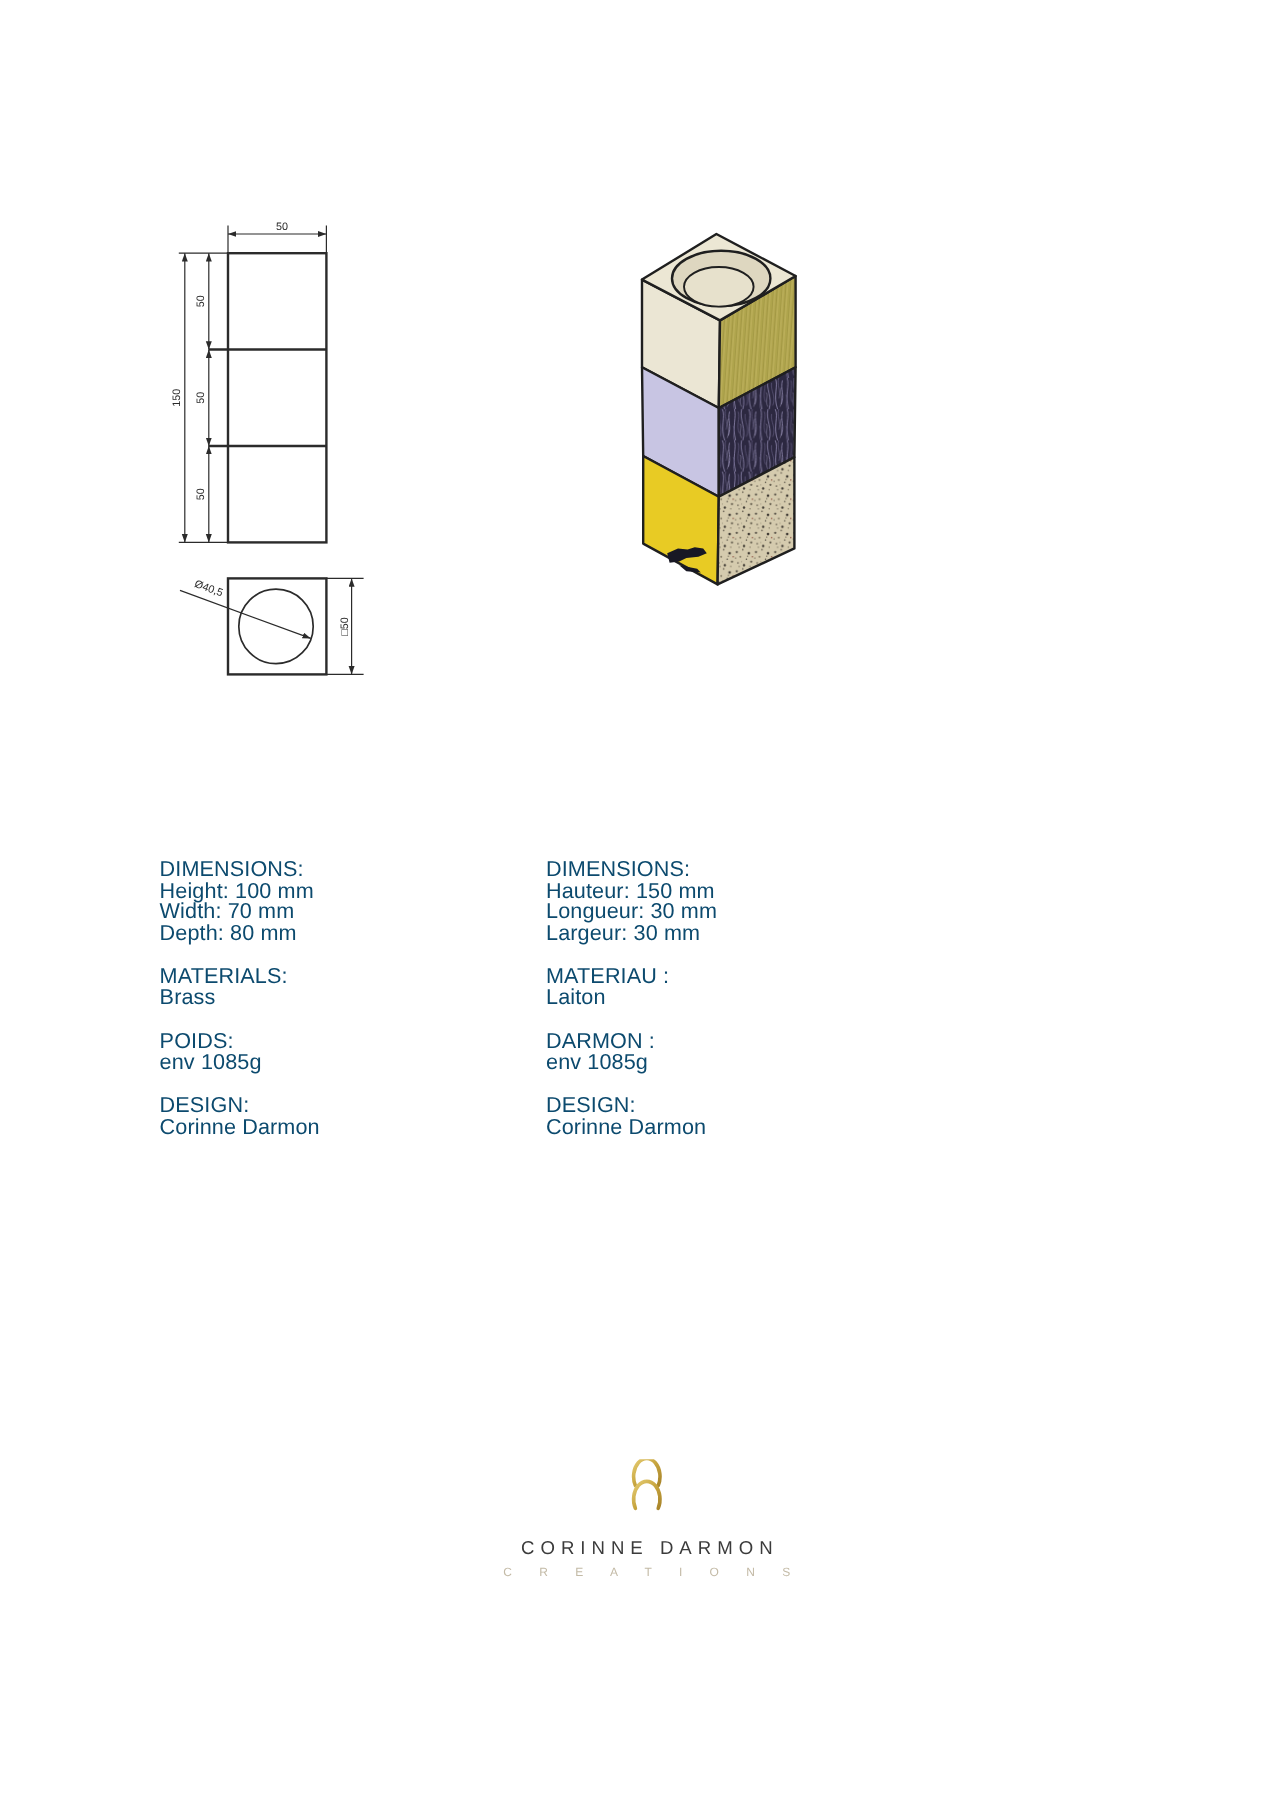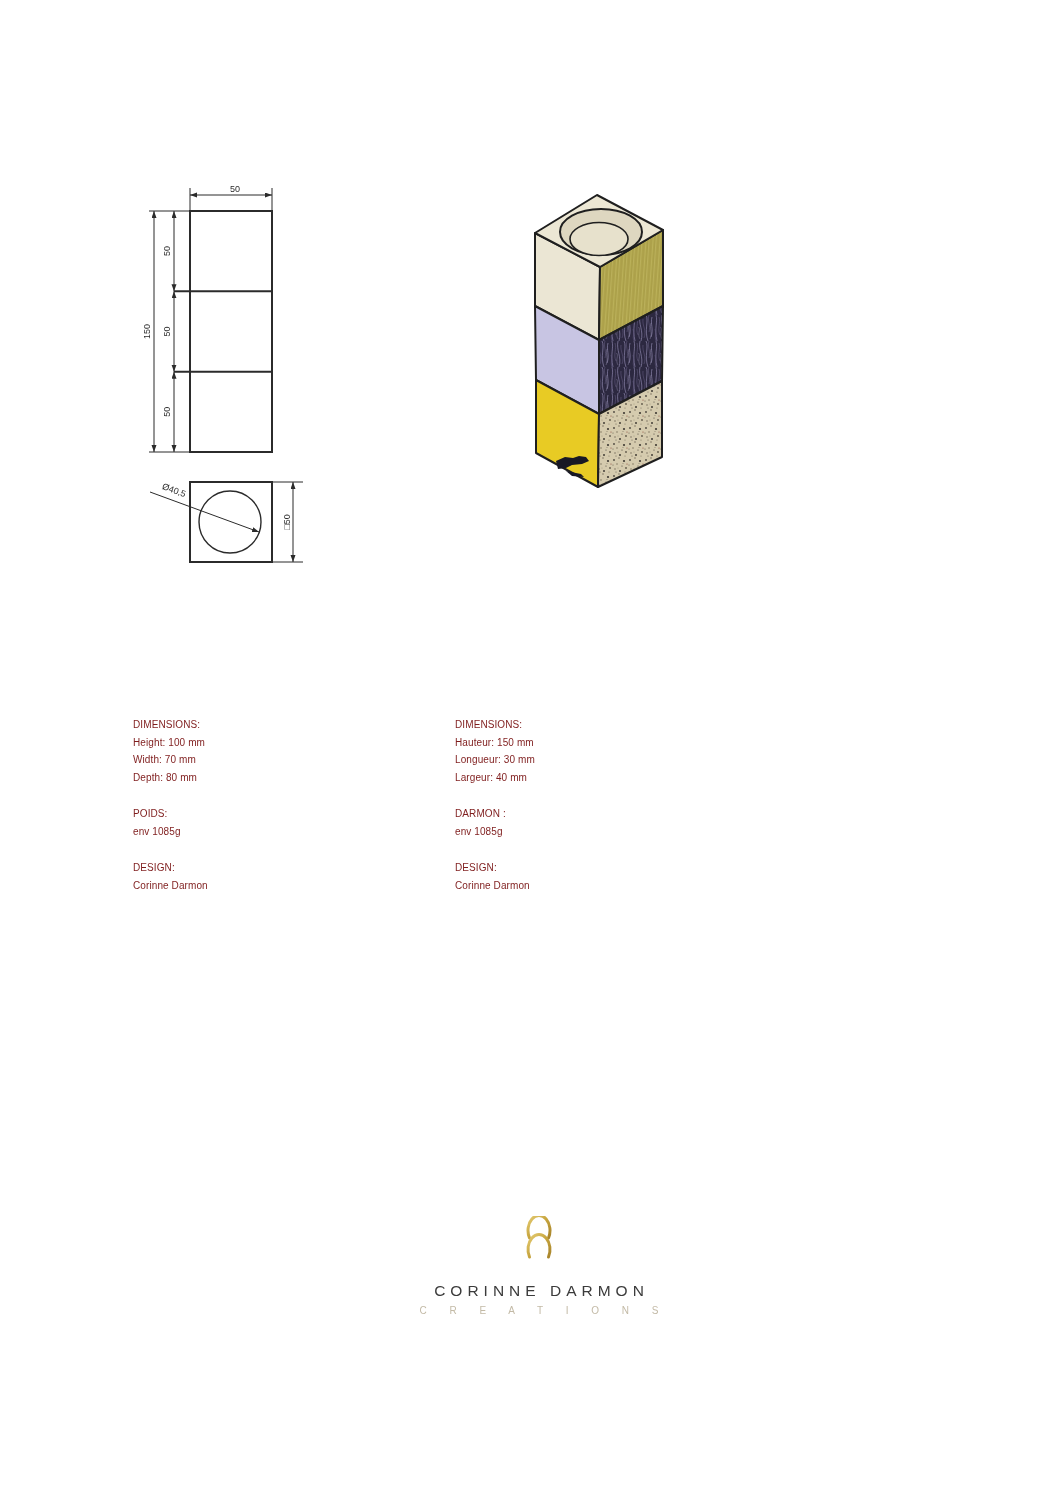--- a/index.html
+++ b/index.html
@@ -18,22 +18,22 @@
   .dim-text {
     font-family: "Liberation Sans", sans-serif;
     font-size: 9px;
     fill: #2b2b2b;
   }
 
   
   .specs {
     position: absolute;
     width: 300px;
-    color: #7f1d1d;
-    font-size: 10px;
+    color: #0c4a6e;
+    font-size: 18px;
     line-height: 17.5px;
     letter-spacing: 0.1px;
   }
   .spec-group { margin: 0 0 19px 0; }
   .spec-group div { white-space: pre; }
 
   
   .logo-block {
     position: absolute;
     left: 329px;
@@ -170,35 +170,43 @@
   </svg>
 
   <div class="specs" style="left:133px; top:716px;">
     <div class="spec-group">
       <div>DIMENSIONS:</div>
       <div>Height: 100 mm</div>
       <div>Width: 70 mm</div>
       <div>Depth: 80 mm</div>
     </div>
     <div class="spec-group">
+      <div>MATERIALS:</div>
+      <div>Brass</div>
+    </div>
+    <div class="spec-group">
       <div>POIDS:</div>
       <div>env 1085g</div>
     </div>
     <div class="spec-group">
       <div>DESIGN:</div>
       <div>Corinne Darmon</div>
     </div>
   </div>
 
   <div class="specs" style="left:455px; top:716px;">
     <div class="spec-group">
       <div>DIMENSIONS:</div>
       <div>Hauteur: 150 mm</div>
       <div>Longueur: 30 mm</div>
-      <div>Largeur: 40 mm</div>
+      <div>Largeur: 30 mm</div>
+    </div>
+    <div class="spec-group">
+      <div>MATERIAU :</div>
+      <div>Laiton</div>
     </div>
     <div class="spec-group">
       <div>DARMON :</div>
       <div>env 1085g</div>
     </div>
     <div class="spec-group">
       <div>DESIGN:</div>
       <div>Corinne Darmon</div>
     </div>
   </div>

